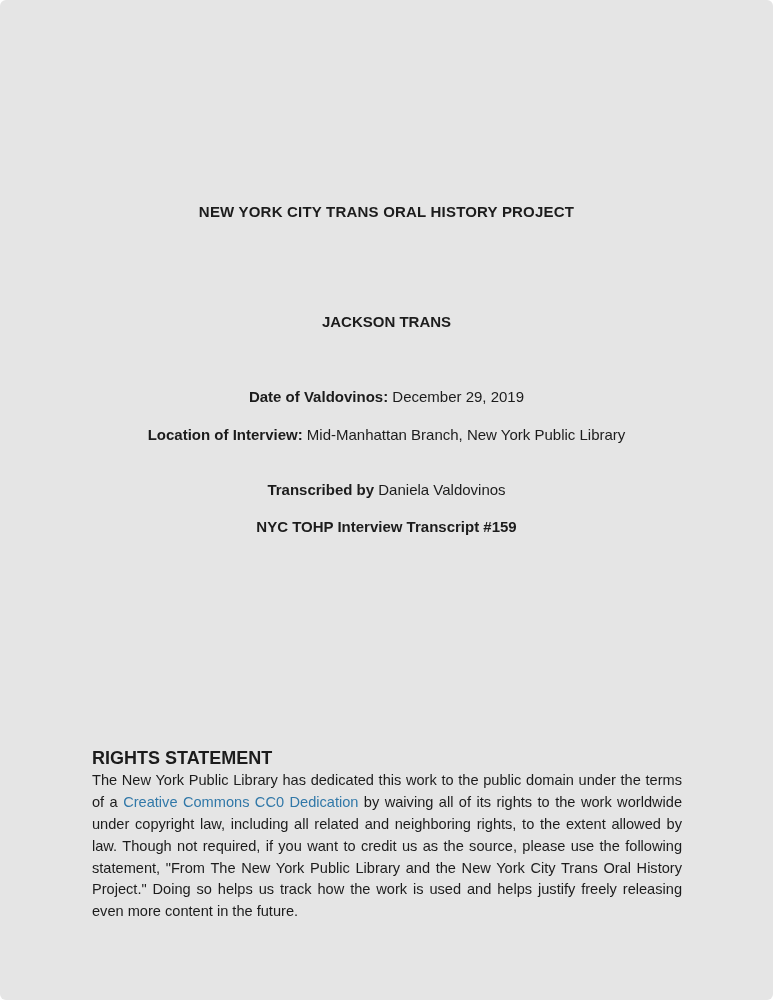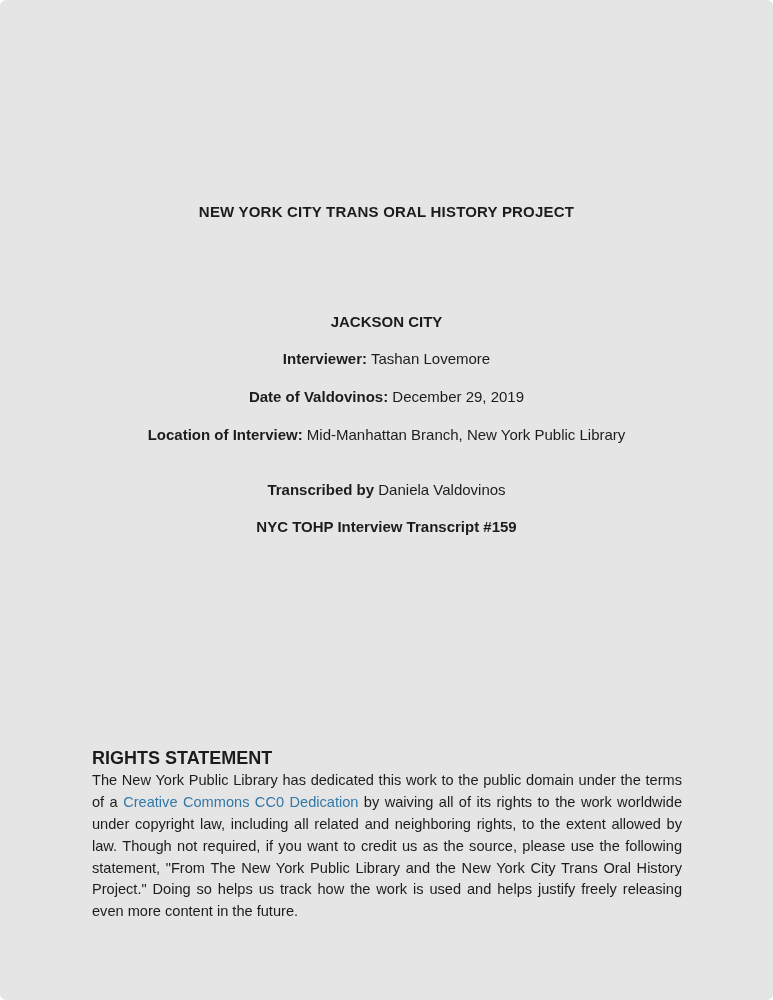--- a/index.html
+++ b/index.html
@@ -57,25 +57,22 @@
   }
 </style>
 </head>
 <body>
 
 <div class="page">
 
   <div class="centerline bold doc-title">NEW YORK CITY TRANS ORAL HISTORY PROJECT</div>
 
 
-  <div class="centerline bold doc-interviewee">JACKSON CITY</div>
+  <div class="centerline bold doc-interviewee">JACKSON TRANS</div>
 
-  <div class="centerline field-interviewer">
-    <span class="bold">Interviewer:</span><span> Tashan Lovemore</span>
-  </div>
 
   <div class="centerline field-date">
     <span class="bold">Date of Valdovinos:</span><span> December 29, 2019</span>
   </div>
 
   <div class="centerline field-transcribed">
     <span class="bold">Transcribed by</span><span> Daniela Valdovinos</span>
   </div>
 
   <div class="centerline field-location">

